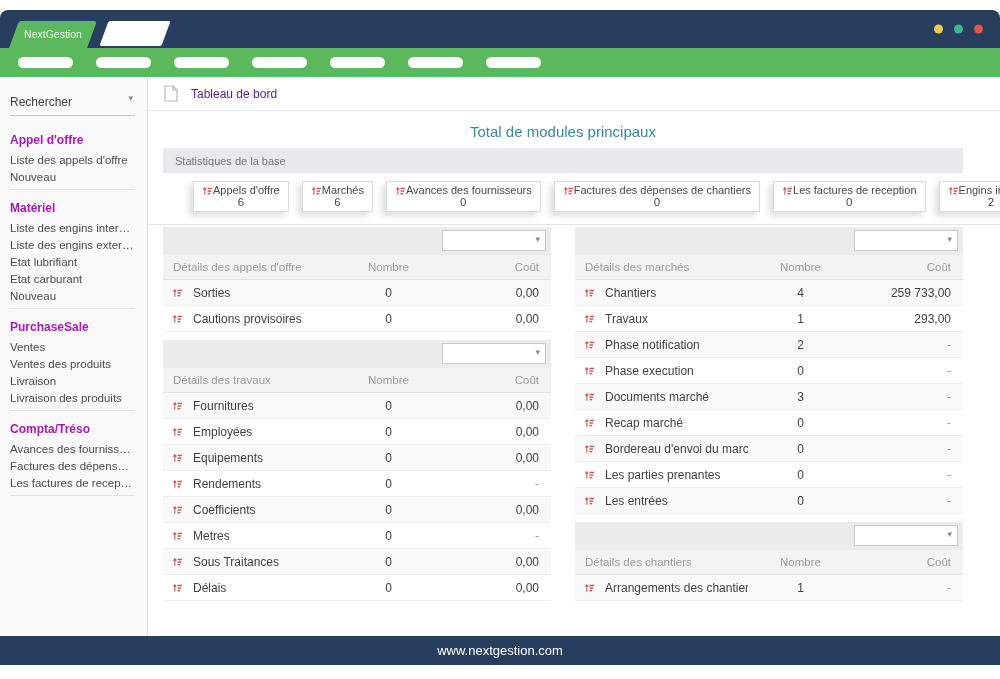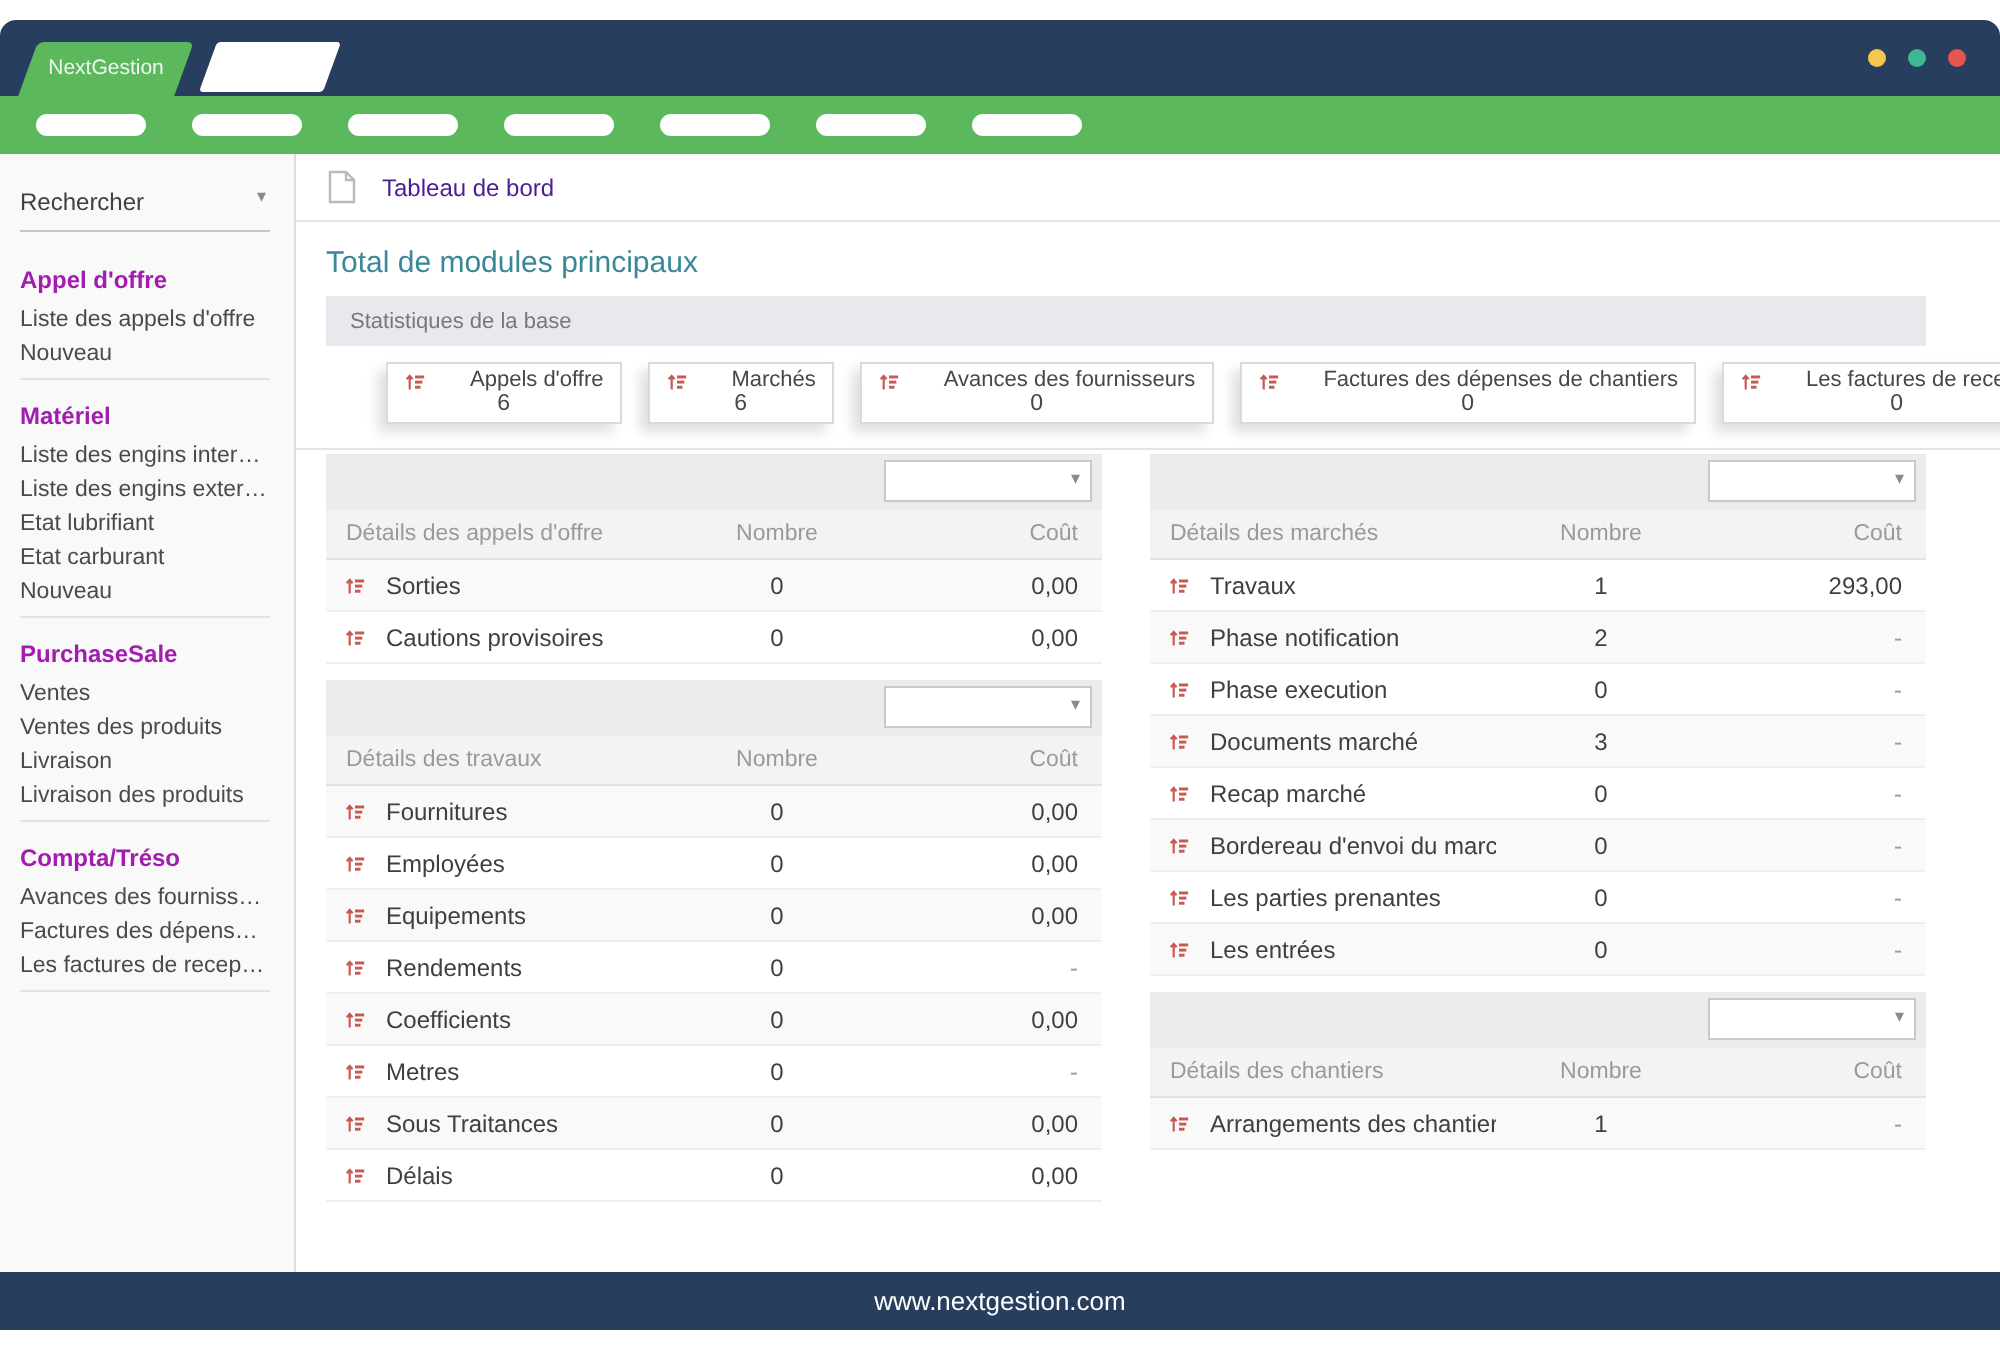--- a/index.html
+++ b/index.html
@@ -39,27 +39,27 @@
   .side-title{font-size:12px;font-weight:700;color:#a21caf;line-height:14px;margin:8px 0 5px;}
   .side-item{font-size:11.5px;line-height:17px;color:#4a4a4a;cursor:pointer;white-space:nowrap;overflow:hidden;text-overflow:ellipsis;}
   .side-item.indent{padding-left:9px;}
 
   
   .main{flex:1;box-sizing:border-box;padding:0 37px 0 15px;overflow:hidden;background:#fff;}
   .breadcrumb{height:33px;display:flex;align-items:center;gap:13px;
               border-bottom:1px solid #e4e4e4;margin:0 -37px 0 -15px;padding-left:16px;}
   .bc-link{color:#4c1d95;font-size:12px;text-decoration:none;cursor:pointer;}
   .doc-icon{display:flex;align-items:center;}
-  .sec-title{color:#3a8897;font-size:15px;font-weight:400;margin:12px 0 8px;}
+  .sec-title{color:#3a8897;font-size:15px;font-weight:400;margin:12px 0 8px;text-align:center;}
   .stats-bar{height:25px;background:#e9e9ed;display:flex;align-items:center;padding-left:12px;
              color:#787878;font-size:11px;}
   .cards{display:flex;gap:13px;margin:8px 0 0 30px;}
   .card{background:#fff;border:1px solid #dadada;box-shadow:-4px 4px 6px rgba(0,0,0,.13);
         padding:2px 8px 3px;text-align:center;cursor:pointer;}
-  .card-top{display:flex;align-items:center;justify-content:center;gap:22px;font-size:11px;color:#474747;white-space:nowrap;}
+  .card-top{display:flex;align-items:center;justify-content:center;gap:0;font-size:11px;color:#474747;white-space:nowrap;}
   .card-val{font-size:11.5px;color:#474747;margin-top:0;}
 
   .sec2{margin:12px -37px 0 -15px;padding:0 37px 0 15px;border-top:1px solid #e4e4e4;}
   .cols{display:flex;gap:24px;margin-top:2px;}
   .col{flex:1;min-width:0;}
 
   
   .tbl{margin-bottom:8px;}
   .tbl-toolbar{height:28px;background:#ececec;position:relative;}
   .select{position:absolute;right:5px;top:3px;width:104px;height:21px;background:#fff;
@@ -404,20 +404,33 @@
                 <div class="tbl-toolbar">
                   <div class="select">
                     <span class="sel-caret">▾</span>
                   </div>
                 </div>
                 <div class="tbl-head">
                   <span class="c1">Détails des marchés</span>
                   <span class="c2">Nombre</span>
                   <span class="c3">Coût</span>
                 </div>
+                <div class="tbl-row odd">
+                  <span class="c1">
+                    <svg viewBox="0 0 12 12" class="mini-icon">
+                      <path d="M3.1 10.6 V3.4 M1.5 5 L3.1 3.2 L4.7 5" fill="none" stroke="#c85a54" stroke-width="1.2"></path>
+                      <rect x="6" y="3" width="5" height="1.6" fill="#c85a54"></rect>
+                      <rect x="6" y="5.8" width="4" height="1.6" fill="#c85a54"></rect>
+                      <rect x="6" y="8.6" width="3" height="1.6" fill="#c85a54"></rect>
+                    </svg>
+                    <span>Chantiers</span>
+                  </span>
+                  <span class="c2">4</span>
+                  <span class="c3">259 733,00</span>
+                </div>
                 <div class="tbl-row">
                   <span class="c1">
                     <svg viewBox="0 0 12 12" class="mini-icon">
                       <path d="M3.1 10.6 V3.4 M1.5 5 L3.1 3.2 L4.7 5" fill="none" stroke="#c85a54" stroke-width="1.2"></path>
                       <rect x="6" y="3" width="5" height="1.6" fill="#c85a54"></rect>
                       <rect x="6" y="5.8" width="4" height="1.6" fill="#c85a54"></rect>
                       <rect x="6" y="8.6" width="3" height="1.6" fill="#c85a54"></rect>
                     </svg>
                     <span>Travaux</span>
                   </span>

